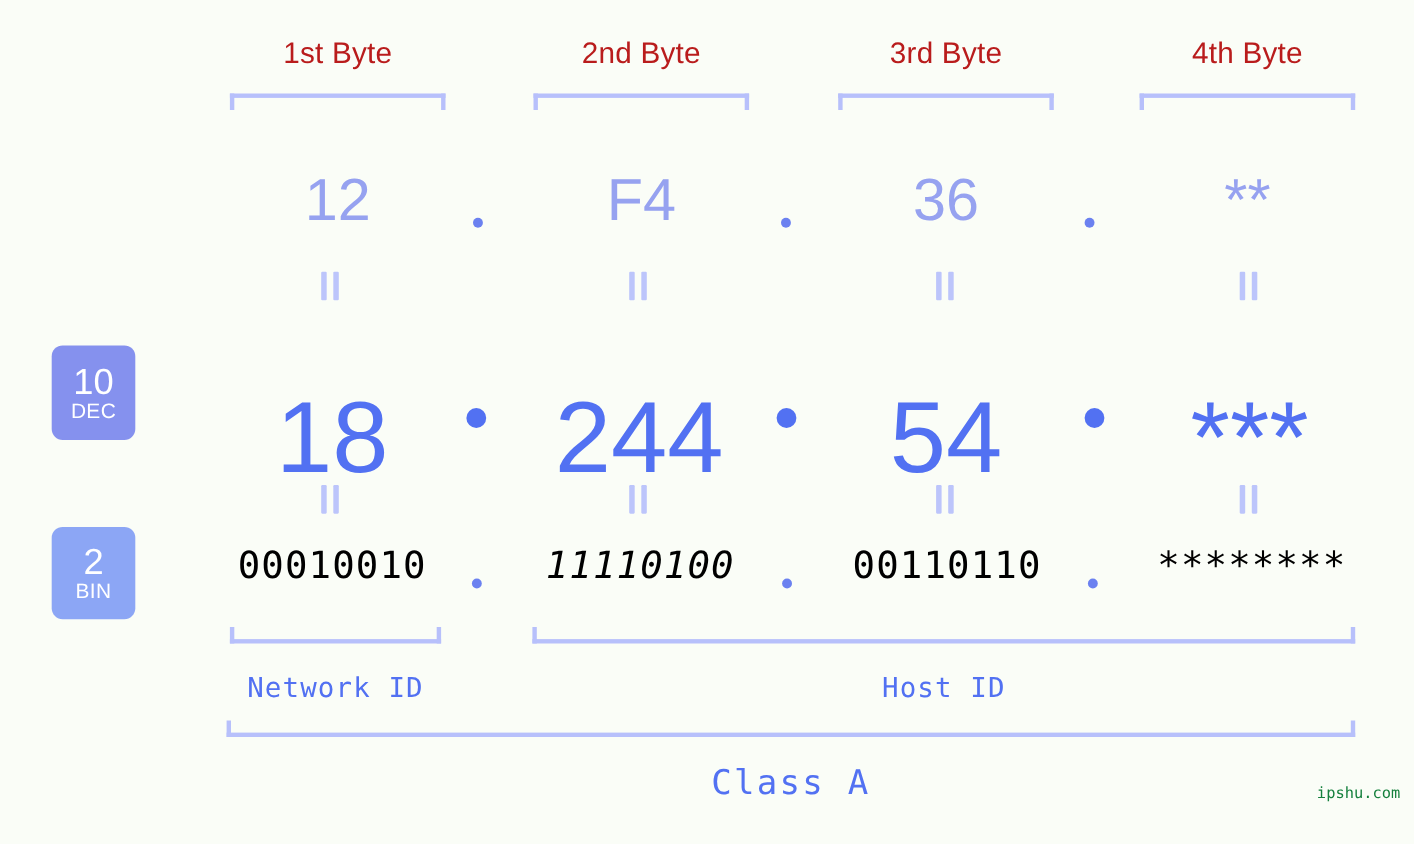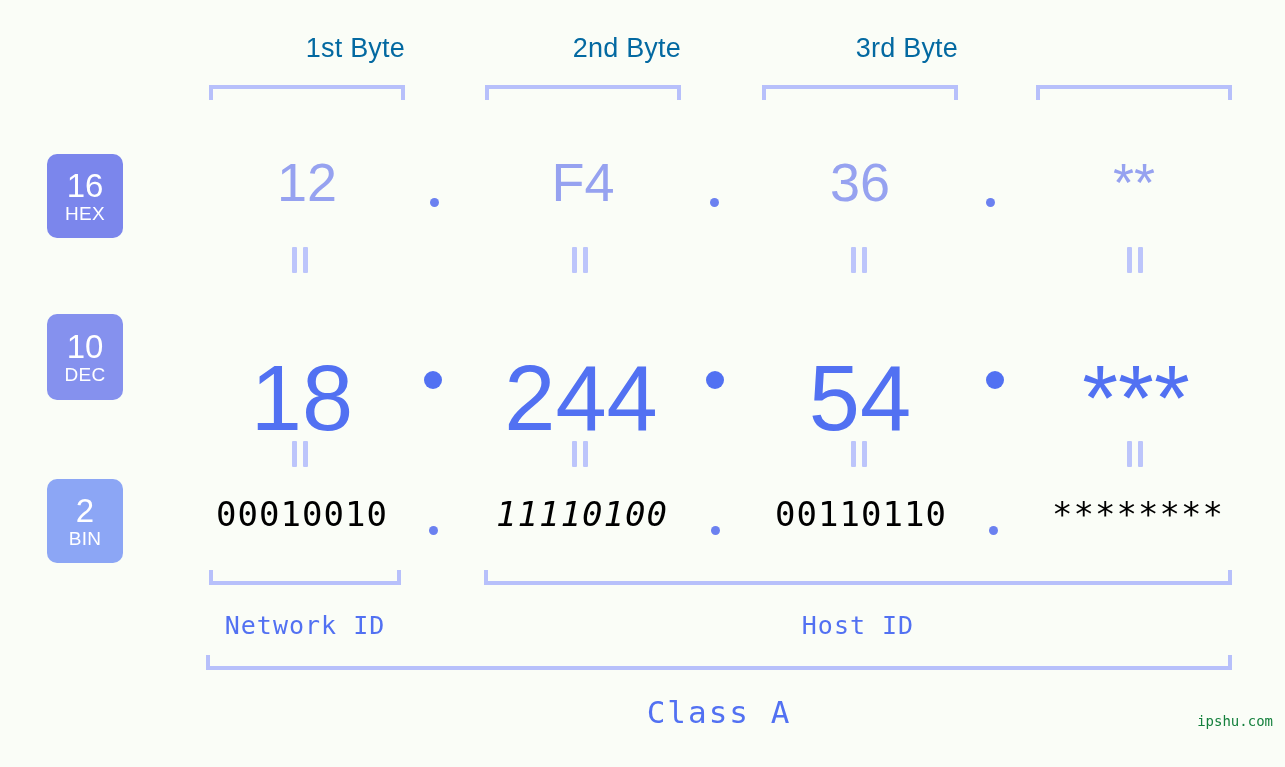--- a/index.html
+++ b/index.html
@@ -21,22 +21,22 @@
     position: relative;
     width: 1285px;
     height: 767px;
   }
 
   
   .byte-head {
     position: absolute;
     top: 33px;
     font-size: 27px;
-    color: #0369a1;
-    text-align: right;
+    color: #b91c1c;
+    text-align: center;
     letter-spacing: 0.2px;
     white-space: nowrap;
     font-family: "Liberation Sans", sans-serif;
   }
 
   
   .bracket-top {
     position: absolute;
     top: 85px;
     height: 15px;
@@ -172,30 +172,27 @@
   }
 </style>
 </head>
 <body>
 
 <div id="stage">
 
   <div class="byte-head" style="left:209px; width:196px;">1st Byte</div>
   <div class="byte-head" style="left:485px; width:196px;">2nd Byte</div>
   <div class="byte-head" style="left:762px; width:196px;">3rd Byte</div>
+  <div class="byte-head" style="left:1036px; width:196px;">4th Byte</div>
 
   <div class="bracket-top" style="left:209px; width:196px;"></div>
   <div class="bracket-top" style="left:485px; width:196px;"></div>
   <div class="bracket-top" style="left:762px; width:196px;"></div>
   <div class="bracket-top" style="left:1036px; width:196px;"></div>
 
-  <div class="badge" id="badge-hex">
-    <span class="num">16</span>
-    <span class="nm">HEX</span>
-  </div>
   <div class="badge" id="badge-dec">
     <span class="num">10</span>
     <span class="nm">DEC</span>
   </div>
   <div class="badge" id="badge-bin">
     <span class="num">2</span>
     <span class="nm">BIN</span>
   </div>
 
   <div class="row-hex">

